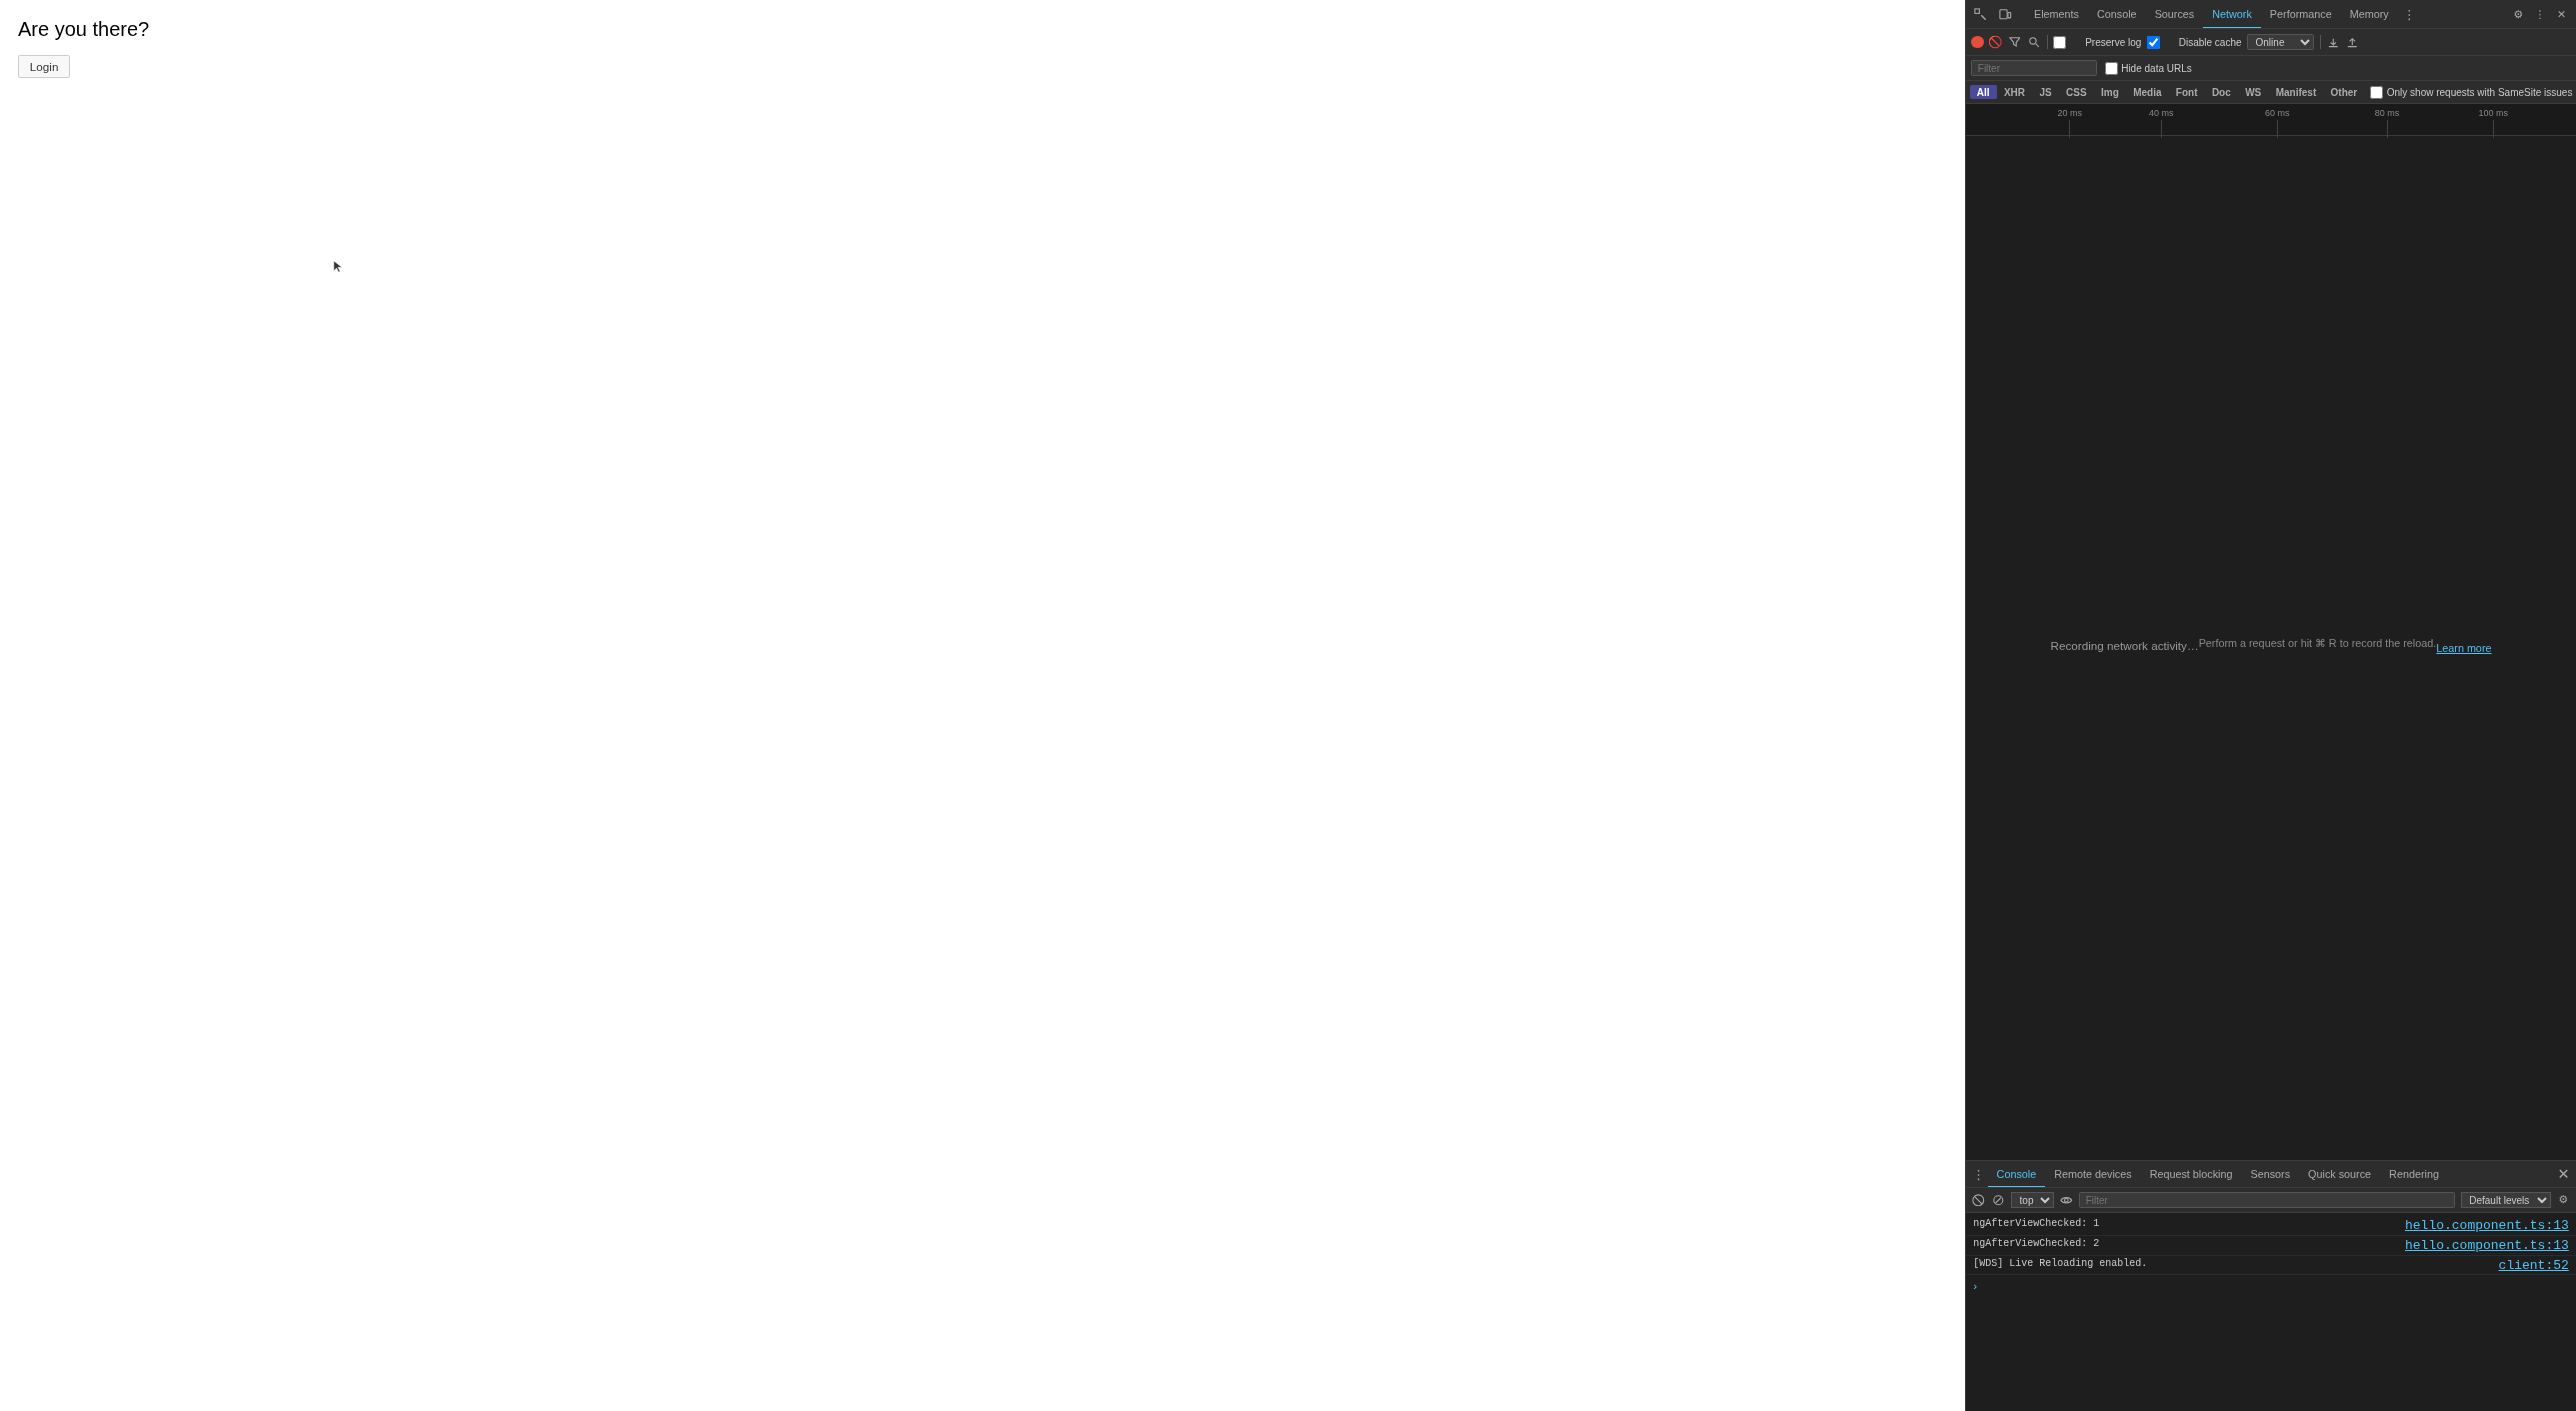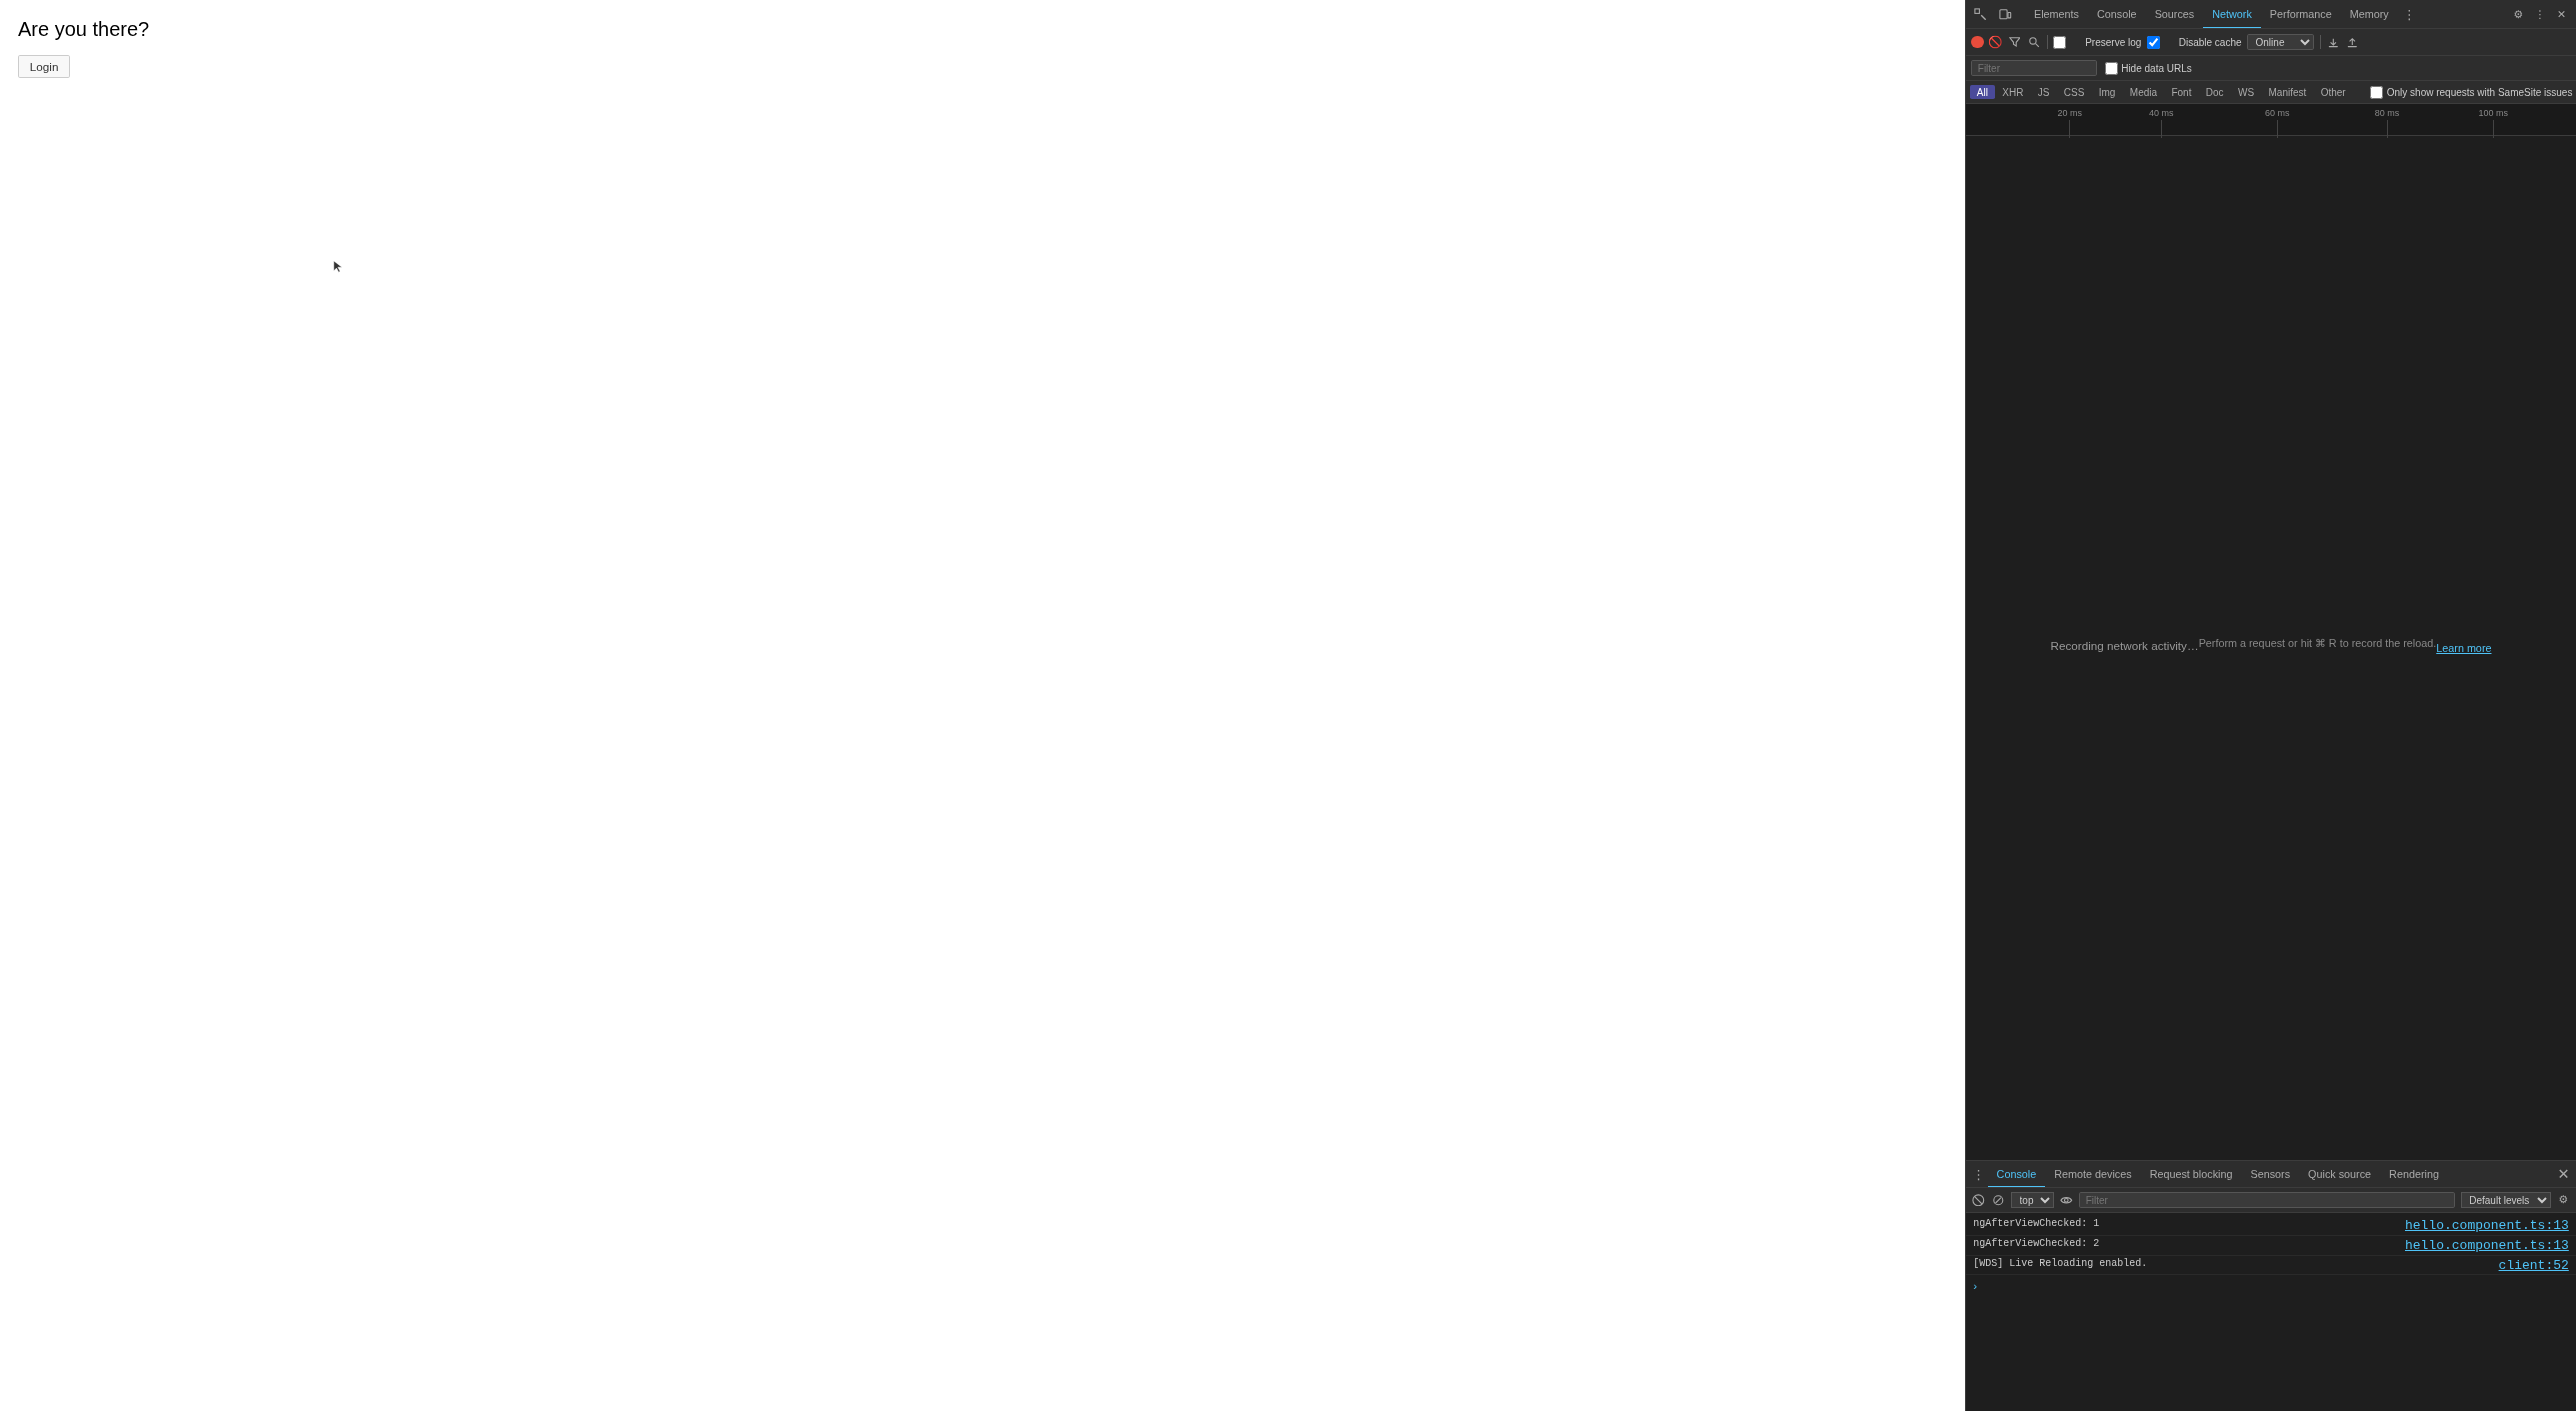--- a/index.html
+++ b/index.html
@@ -280,20 +280,21 @@
       overflow-x: auto;
     }
 
     .type-btn {
       padding: 1.8px 7.2px;
       color: #aaa;
       cursor: pointer;
       font-size: 10px;
       border-radius: 1.8px;
       white-space: nowrap;
+      font-weight: bold;
     }
 
     .type-btn.active {
       background: #4a4a9a;
       color: #fff;
     }
 
     .samesite-wrap {
       display: flex;
       align-items: center;

